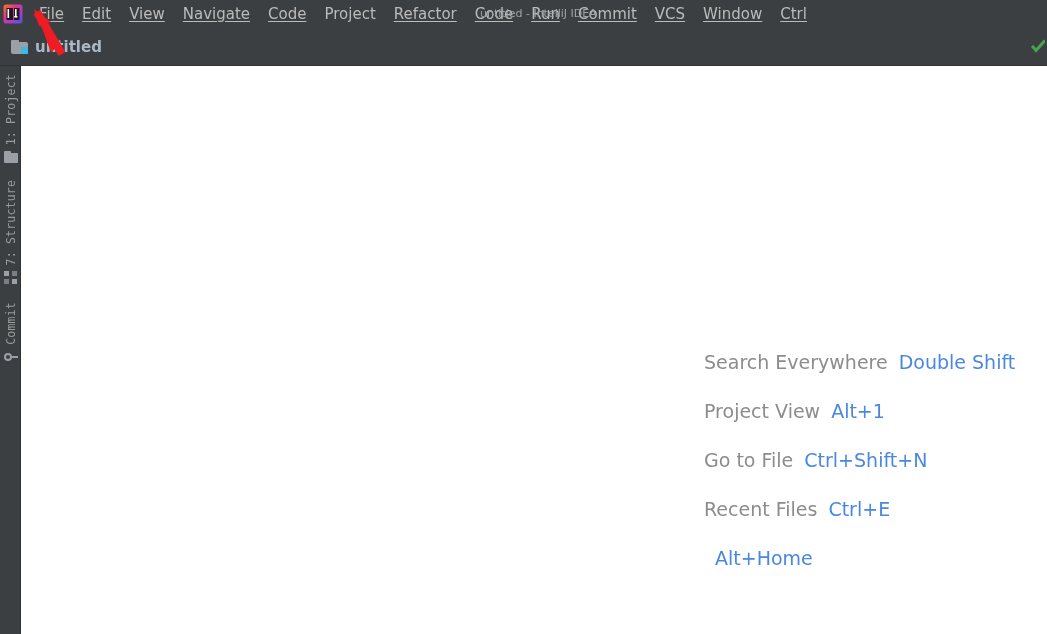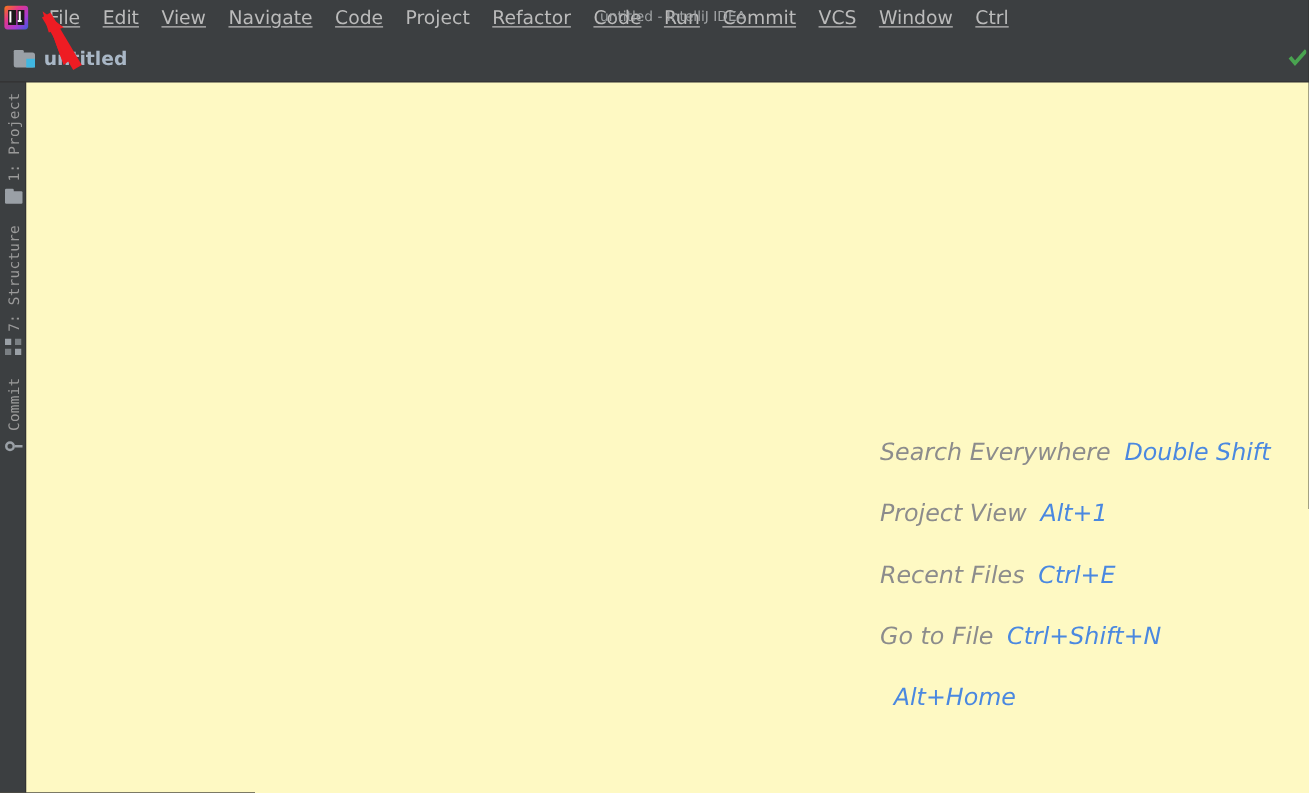--- a/index.html
+++ b/index.html
@@ -196,22 +196,21 @@
     width: 6px; height: 2px;
     background: #9aa0a6;
   }
 
   
   .editor {
     position: absolute;
     left: 21px; top: 66px;
     width: 1026px;
     height: 568px;
-    background: #fef9c3;
-    font-style: italic;
+    background: #ffffff;
   }
   .tips {
     position: absolute;
     left: 683px;
     top: 271px;
     display: flex;
     flex-direction: column;
   }
   .tip {
     height: 49px;
@@ -339,27 +338,27 @@
         <span class="tip-label">Search Everywhere</span>
         <span class="tip-key">Double Shift</span>
       </div>
 
       <div class="tip">
         <span class="tip-label">Project View</span>
         <span class="tip-key">Alt+1</span>
       </div>
 
       <div class="tip">
+        <span class="tip-label">Go to File</span>
+        <span class="tip-key">Ctrl+Shift+N</span>
+      </div>
+
+      <div class="tip">
         <span class="tip-label">Recent Files</span>
         <span class="tip-key">Ctrl+E</span>
-      </div>
-
-      <div class="tip">
-        <span class="tip-label">Go to File</span>
-        <span class="tip-key">Ctrl+Shift+N</span>
       </div>
 
       <div class="tip">
         <span class="tip-key">Alt+Home</span>
       </div>
 
 
     </div>
   </div>
 

